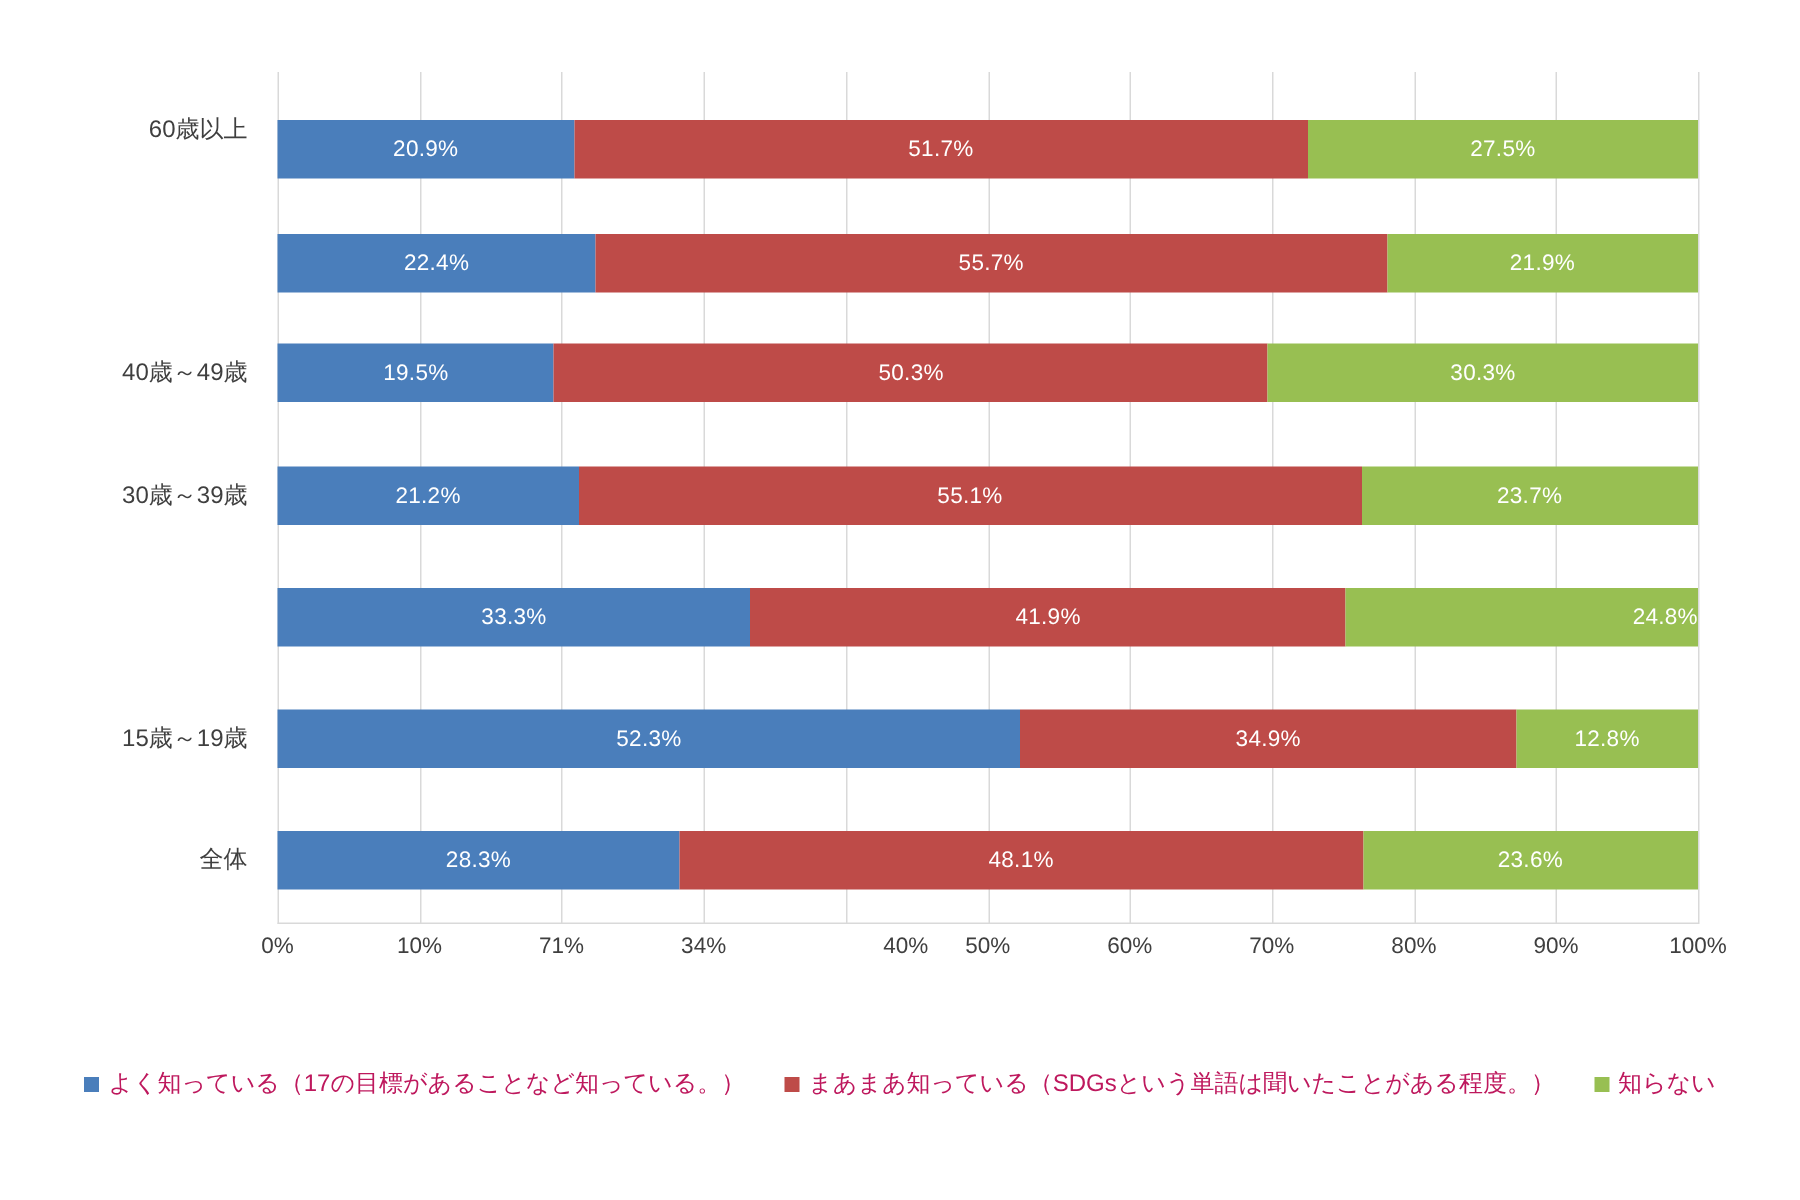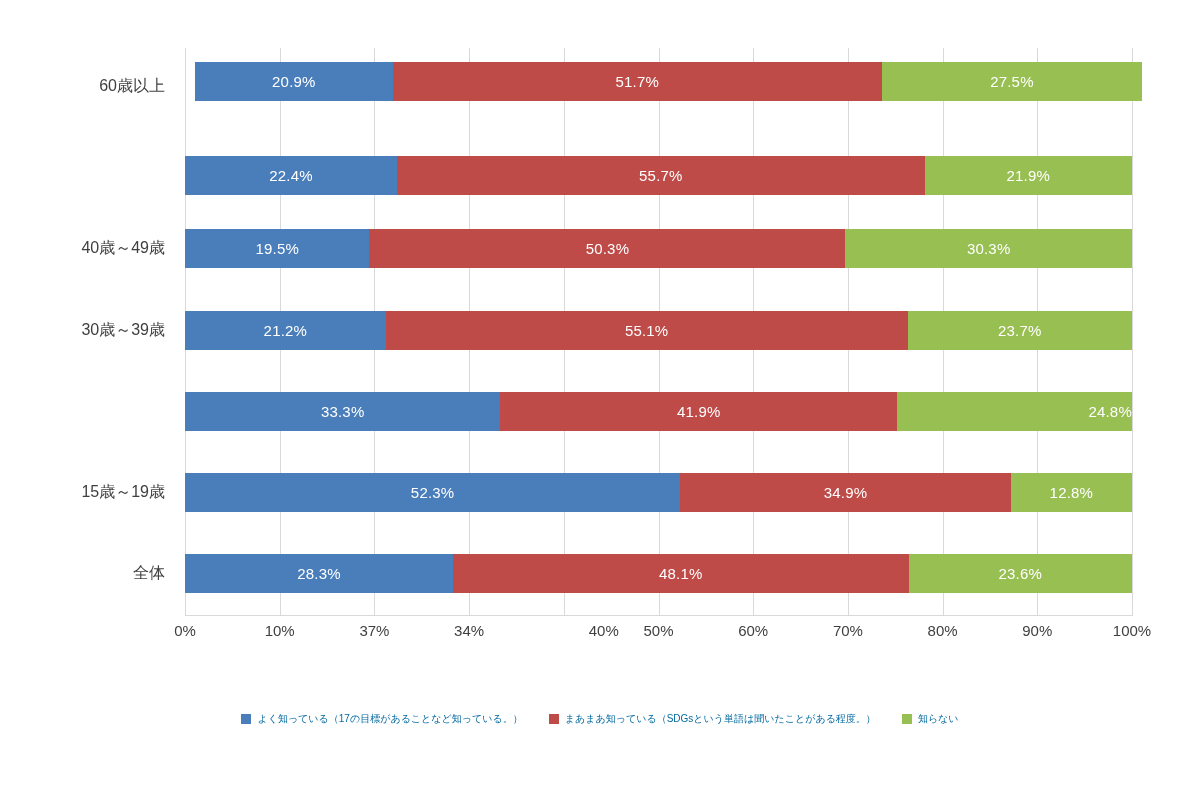--- a/index.html
+++ b/index.html
@@ -135,22 +135,22 @@
     flex-direction: row;
     align-items: center;
     justify-content: center;
     gap: 26px;
   }
   .legend-item {
     display: flex;
     flex-direction: row;
     align-items: center;
     gap: 6px;
-    font-size: 10px;
-    color: #0369a1;
+    font-size: 16px;
+    color: #be185d;
     white-space: nowrap;
   }
   .legend-swatch {
     width: 10px;
     height: 10px;
     flex: 0 0 auto;
   }
   .legend-swatch.k0 { background: #4a7ebb; }
   .legend-swatch.k1 { background: #be4b48; }
   .legend-swatch.k2 { background: #98bf52; }
@@ -177,21 +177,21 @@
         <div class="gridline" style="left: 40%;"></div>
         <div class="gridline" style="left: 50%;"></div>
         <div class="gridline" style="left: 60%;"></div>
         <div class="gridline" style="left: 70%;"></div>
         <div class="gridline" style="left: 80%;"></div>
         <div class="gridline" style="left: 90%;"></div>
         <div class="gridline" style="left: 100%;"></div>
       </div>
     <div class="axis-line-bottom"></div>
     <div class="rows">
-        <div class="bar-row" style="top: 14px; padding-left: 10px;">
+        <div class="bar-row" style="top: 32px;">
           <div class="seg s0" style="width: 20.9%;">
             <span>20.9%</span>
           </div>
           <div class="seg s1" style="width: 51.7%;">
             <span>51.7%</span>
           </div>
           <div class="seg s2" style="width: 27.5%;">
             <span>27.5%</span>
           </div>
         </div>
@@ -260,21 +260,21 @@
           <div class="seg s2" style="width: 23.6%;">
             <span>23.6%</span>
           </div>
         </div>
       </div>
   </div>
 
   <div class="x-labels">
       <div class="x-label" style="left: 0%;">0%</div>
       <div class="x-label" style="left: 10%;">10%</div>
-      <div class="x-label" style="left: 20%;">37%</div>
+      <div class="x-label" style="left: 20%;">71%</div>
       <div class="x-label" style="left: 30%;">34%</div>
       <div class="x-label" style="left: 40%; margin-left: 40px;">40%</div>
       <div class="x-label" style="left: 50%;">50%</div>
       <div class="x-label" style="left: 60%;">60%</div>
       <div class="x-label" style="left: 70%;">70%</div>
       <div class="x-label" style="left: 80%;">80%</div>
       <div class="x-label" style="left: 90%;">90%</div>
       <div class="x-label" style="left: 100%;">100%</div>
     </div>
 

